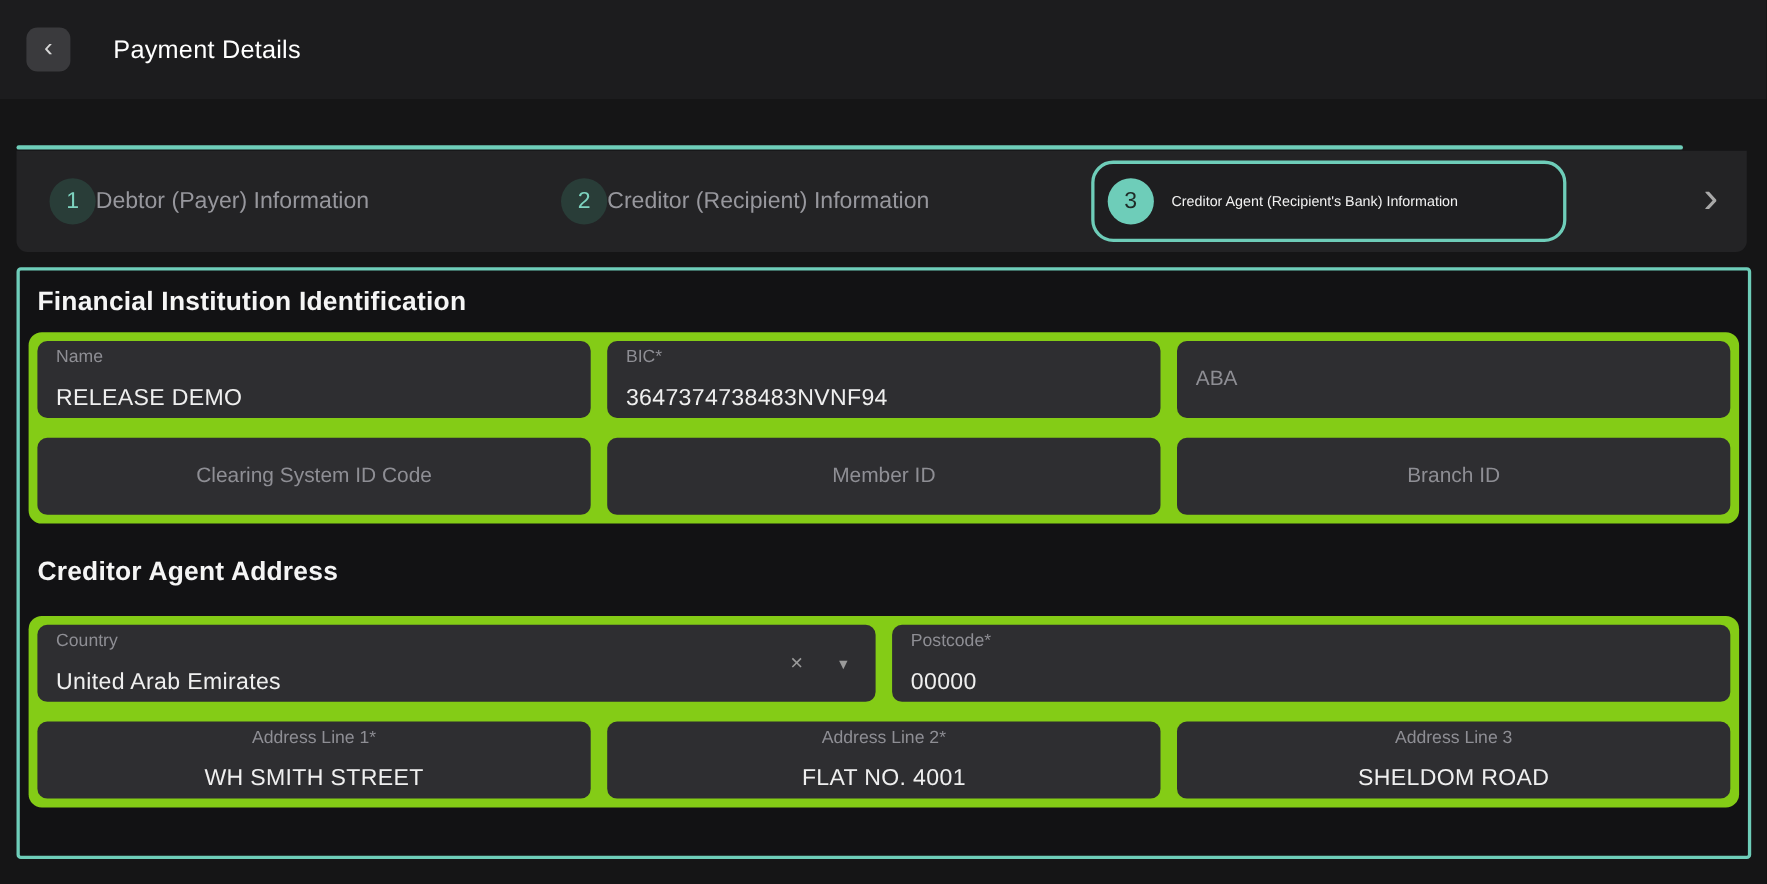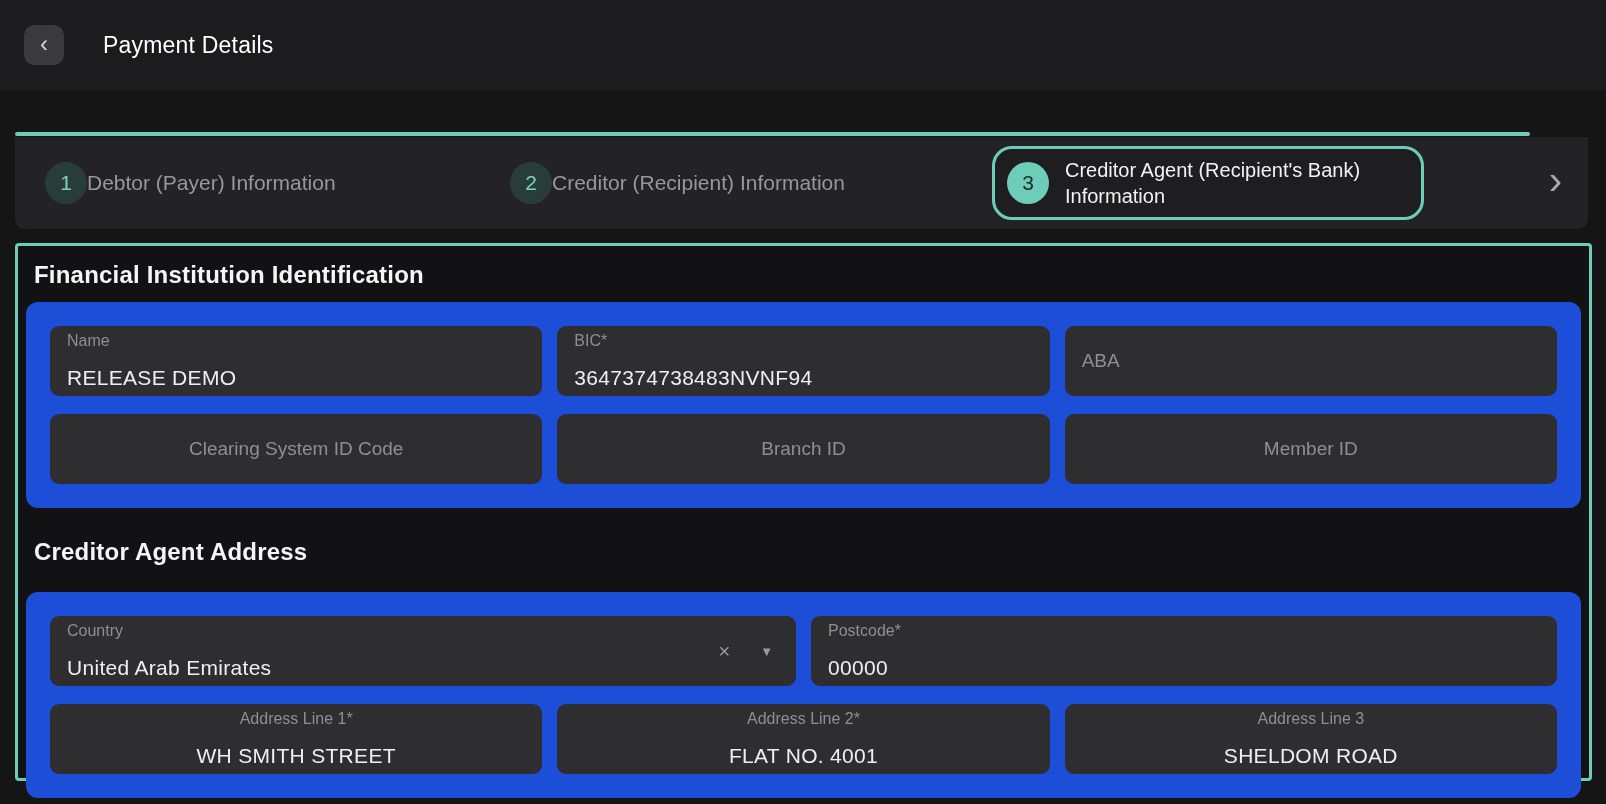--- a/index.html
+++ b/index.html
@@ -23,31 +23,31 @@
   .step { display:flex; align-items:center; cursor:pointer; }
   .step-1 { flex:0 0 495px; padding-left:30px; }
   .step-2 { flex:0 0 482px; }
   .step-circle { width:42px; height:42px; border-radius:50%; background:#293d38;
                  color:#7dd3bf; font-size:21px; display:flex; align-items:center;
                  justify-content:center; flex-shrink:0; }
   .step-label { color:#97979d; font-size:21px; }
   .step-active { width:432px; height:74px; border:3px solid #6ecdb9; border-radius:20px;
                  background:#1e1e20; display:flex; align-items:center; padding-left:12px; }
   .step-active .step-circle { background:#6ecdb9; color:#1e2b27; }
-  .step-active .step-label { margin-left:16px; color:#f2f2f2; font-size:20px; line-height:1.3; width:350px; }
+  .step-active .step-label { margin-left:16px; color:#f2f2f2; font-size:13px; line-height:1.3; width:350px; }
   .next-chevron { margin-left:auto; margin-right:26px; color:#a9a9a9; font-size:40px;
                   font-weight:400; cursor:pointer; line-height:1; padding-bottom:6px; }
 
   
   .panel { position:absolute; top:243px; left:15px; width:1577px; height:538px;
            border:3px solid #6ecdb9; border-radius:4px; background:#121214; padding:0 8px; }
   .section-title { color:#f5f5f5; font-size:24px; font-weight:700; letter-spacing:0.2px;
                    margin:15px 8px 13px; }
   .section-title.second { margin:30px 8px 26px; }
-  .group { background:#1d4ed8; border-radius:12px; padding:24px; }
+  .group { background:#84cc16; border-radius:12px; padding:8px; }
   .grid3 { display:grid; grid-template-columns:repeat(3,1fr); gap:15px; }
   .grid2 { display:grid; grid-template-columns:repeat(2,1fr); gap:15px; }
   .grid3 + .grid3, .grid2 + .grid3 { margin-top:18px;text-align:center; }
   .field { background:#2e2e31; border-radius:9px; height:70px; padding:10px 17px;
            display:flex; flex-direction:column; justify-content:center; cursor:text; }
   .field .f-label { color:#8e8e94; font-size:16px; }
   .field .f-value { color:#efefef; font-size:21px; margin-top:16px; letter-spacing:0.3px; }
   .field.empty { justify-content:center; }
   .field.empty .f-label { font-size:19px; }
   .field.select { flex-direction:row; align-items:center; cursor:pointer;justify-content:center; }
@@ -112,25 +112,25 @@
           <div class="f-label">ABA</div>
         </div>
       </div>
 
       <div class="grid3">
         <div class="field empty">
           <div class="f-label">Clearing System ID Code</div>
         </div>
 
         <div class="field empty">
-          <div class="f-label">Branch ID</div>
+          <div class="f-label">Member ID</div>
         </div>
 
         <div class="field empty">
-          <div class="f-label">Member ID</div>
+          <div class="f-label">Branch ID</div>
         </div>
       </div>
     </div>
 
     <div class="section-title second">Creditor Agent Address</div>
 
     <div class="group">
       <div class="grid2">
 
         <div class="field select">

